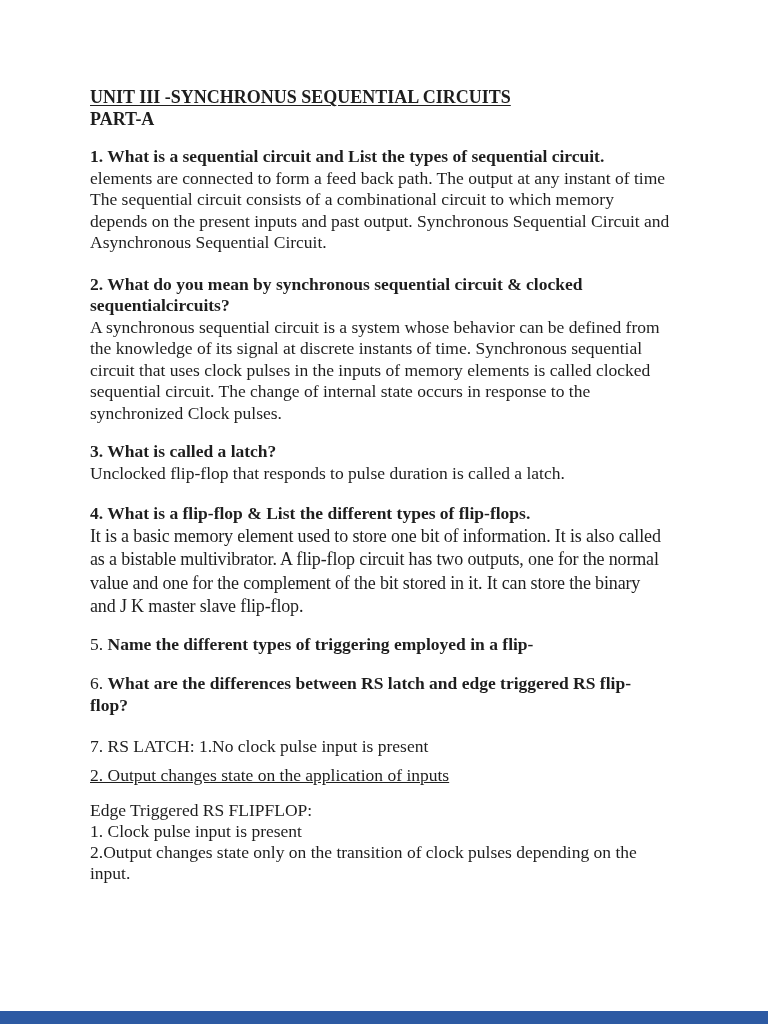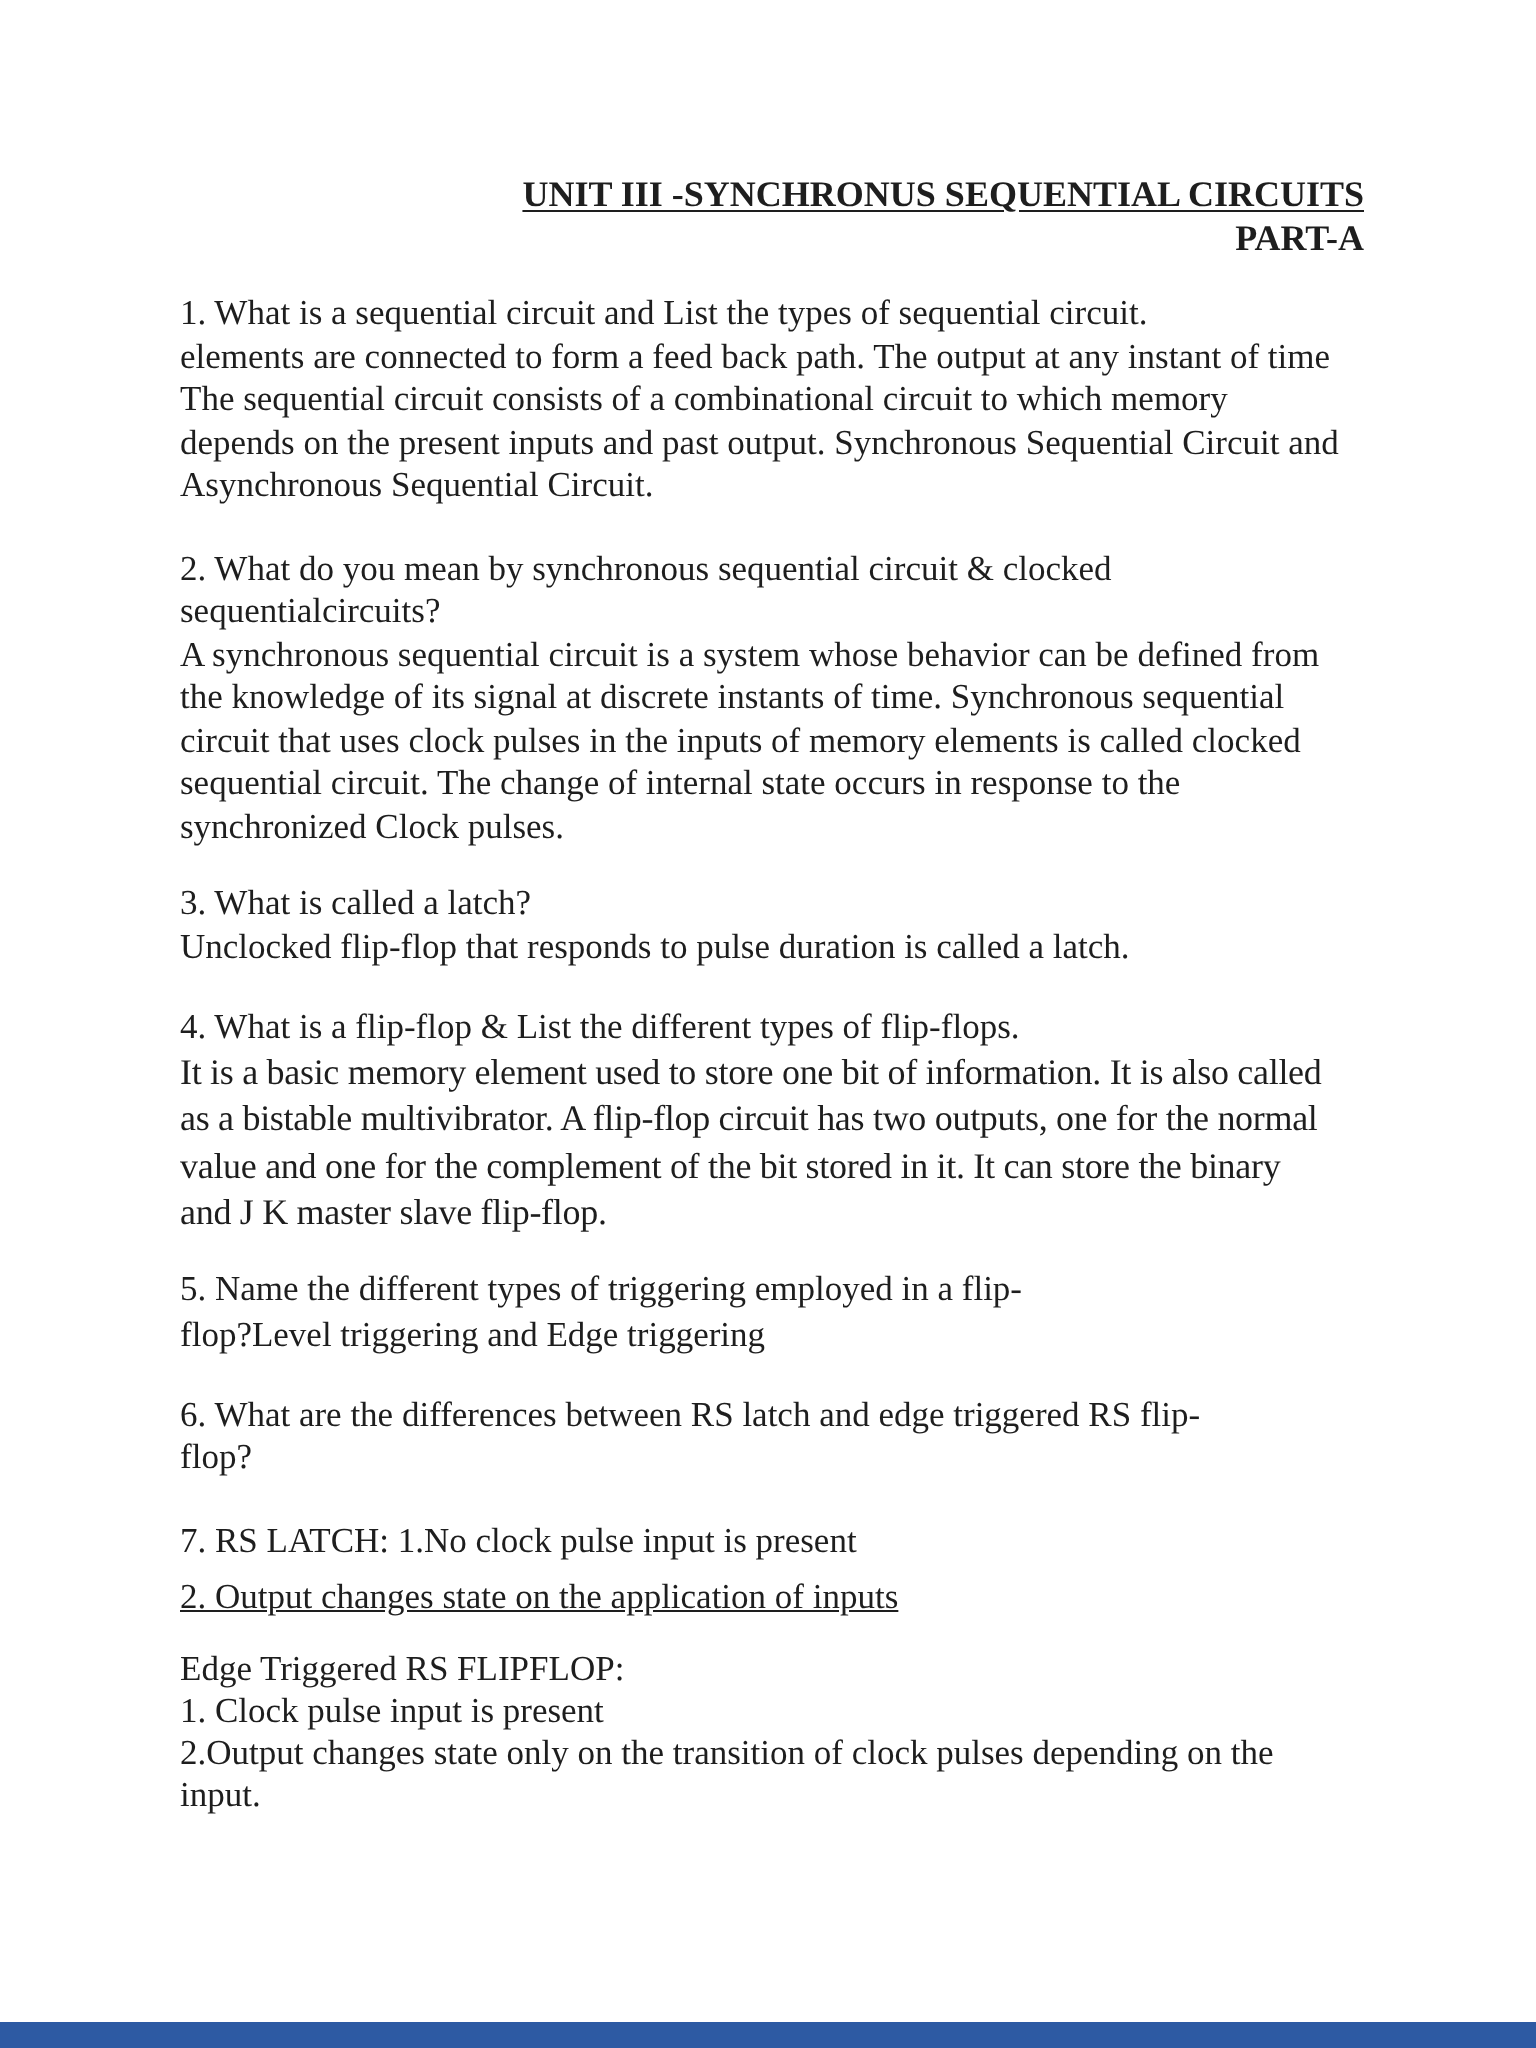--- a/index.html
+++ b/index.html
@@ -14,23 +14,23 @@
   }
   .content {
     position: absolute;
     left: 90px;
     top: 86px;
     width: 592px;
     font-size: 17.5px;
     line-height: 21.5px;
   }
   .ln { white-space: nowrap; }
-  .bold { font-weight: normal; }
+  .bold { font-weight: bold; }
   .title-block {
-    text-align: right;
+    text-align: left;
     font-weight: bold;
     font-size: 18px;
     line-height: 22px;
     margin-bottom: 16px;
     font-family: Liberation Serif, serif;
   }
   .title-underline { text-decoration: underline; text-underline-offset: 2px; }
   .b-q1 { margin-bottom: 20px; }
   .b-q2 { margin-bottom: 17px; }
   .b-q3 { margin-bottom: 19px; }
@@ -87,21 +87,20 @@
     <div class="b-q4">
       <div class="ln bold">4. What is a flip-flop &amp; List the different types of flip-flops.</div>
       <div class="ln q4-line">It is a basic memory element used to store one bit of information. It is also called</div>
       <div class="ln q4-line">as a bistable multivibrator. A flip-flop circuit has two outputs, one for the normal</div>
       <div class="ln q4-line">value and one for the complement of the bit stored in it. It can store the binary</div>
       <div class="ln q4-line">and J K master slave flip-flop.</div>
     </div>
 
     <div class="b-q5">
       <div class="ln"><span>5. </span><span class="bold">Name the different types of triggering employed in a flip-</span></div>
-      <div class="ln"><span class="bold">flop?</span><span>Level triggering and Edge triggering</span></div>
     </div>
 
     <div class="b-q6">
       <div class="ln"><span>6. </span><span class="bold">What are the differences between RS latch and edge triggered RS flip-</span></div>
       <div class="ln bold">flop?</div>
     </div>
 
     <div class="ln p7a">7. RS LATCH: 1.No clock pulse input is present</div>
     <div class="ln p7b">2. Output changes state on the application of inputs</div>
 

